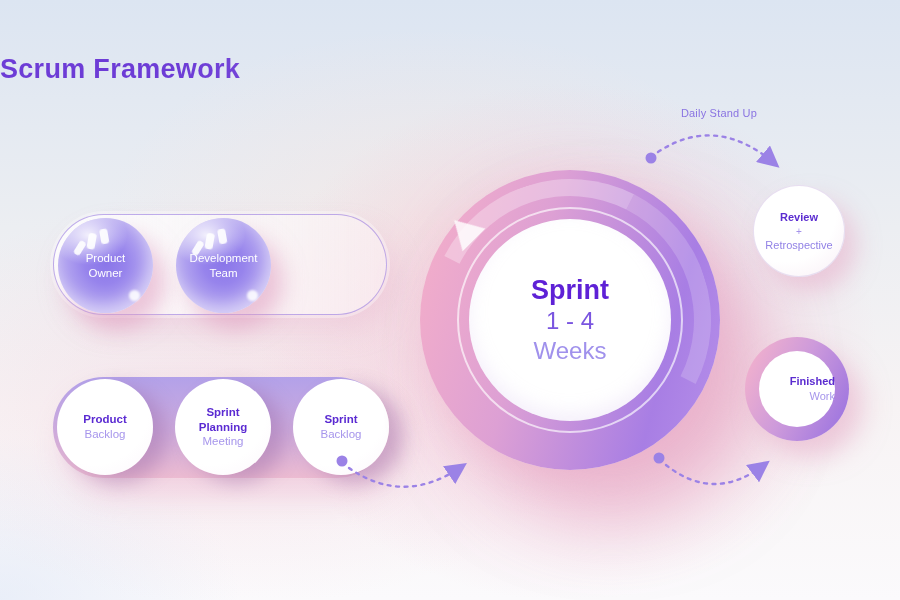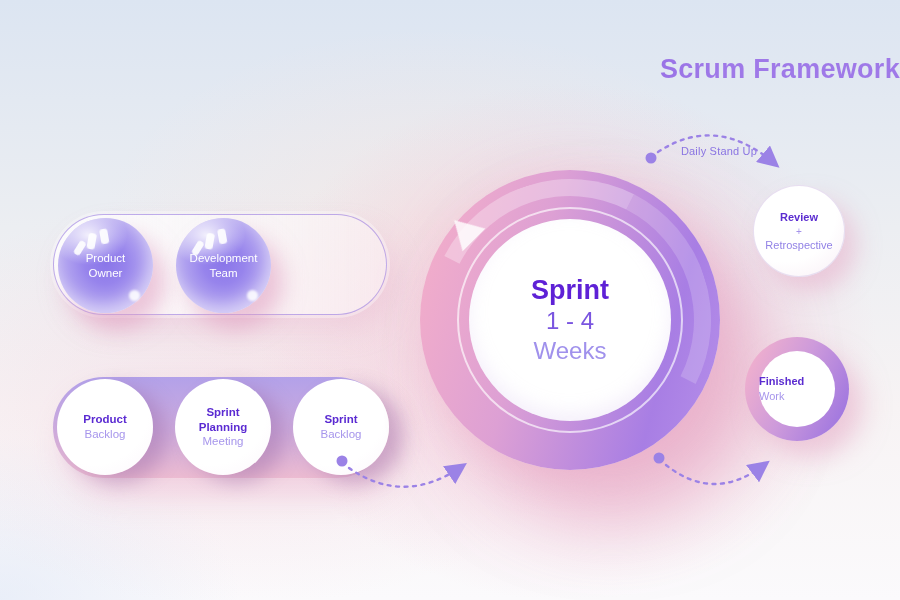--- a/index.html
+++ b/index.html
@@ -12,21 +12,21 @@
       radial-gradient(430px 360px at 63% 57%, rgba(242,178,205,.55), rgba(242,178,205,0) 72%),
       radial-gradient(520px 300px at 27% 66%, rgba(246,206,220,.38), rgba(246,206,220,0) 70%),
       radial-gradient(460px 280px at 48% 38%, rgba(250,229,222,.5), rgba(250,229,222,0) 72%),
       radial-gradient(320px 220px at 0% 100%, rgba(219,229,246,.55), rgba(219,229,246,0) 75%),
       linear-gradient(180deg, #dce5f2 0%, #eceef2 38%, #f7f3f4 68%, #fbfafc 100%);
   }
 
   
   .title {
     position: absolute; top: 54px; left: 0; width: 100%;
-    text-align: right; font-size: 27px; font-weight: 600; letter-spacing: .3px;
+    text-align: left; font-size: 27px; font-weight: 600; letter-spacing: .3px;
     background: linear-gradient(93deg, #6d3cd6 20%, #9f79e8 80%);
     -webkit-background-clip: text; background-clip: text;
     -webkit-text-fill-color: transparent; color: transparent;
   }
 
   
   .pill { position: absolute; left: 53px; width: 334px; height: 101px; border-radius: 51px; margin-top: 32px; }
   .pill-roles {
     top: 182px;
     background: linear-gradient(90deg, rgba(255,255,255,.85), rgba(255,248,250,.45));
@@ -125,30 +125,30 @@
   .review-circle .l3 { color: #9282e6; }
 
   .finished-ring {
     position: absolute; left: 745px; top: 337px; width: 104px; height: 104px; border-radius: 50%;
     background: linear-gradient(115deg, #f4b2cc 5%, #cd9adb 48%, #9b73e0 95%);
     box-shadow: 14px 16px 26px rgba(228,162,194,.5);
   }
   .finished-ring .finished-inner {
     position: absolute; left: 14px; top: 14px; width: 76px; height: 76px; border-radius: 50%;
     background: #ffffff;
-    display: flex; flex-direction: column; align-items: flex-start; justify-content: center;
+    display: flex; flex-direction: column; align-items: flex-end; justify-content: center;
     text-align: center; font-size: 11px; line-height: 1.35;
   }
   .finished-inner .l1 { color: #5b2cd0; font-weight: 700; }
   .finished-inner .l2 { color: #a796ec; }
 
   
   .dsu-label {
     position: absolute; left: 659px; top: 107px; width: 120px; text-align: center;
-    font-size: 11px; color: #8a74e2; letter-spacing: .2px; margin-top: 38px;
+    font-size: 11px; color: #8a74e2; letter-spacing: .2px;
   }
   svg.arcs { position: absolute; inset: 0; pointer-events: none; }
 </style>
 </head>
 <body>
 
 <div class="canvas">
 
   <h1 class="title">Scrum Framework</h1>
 

